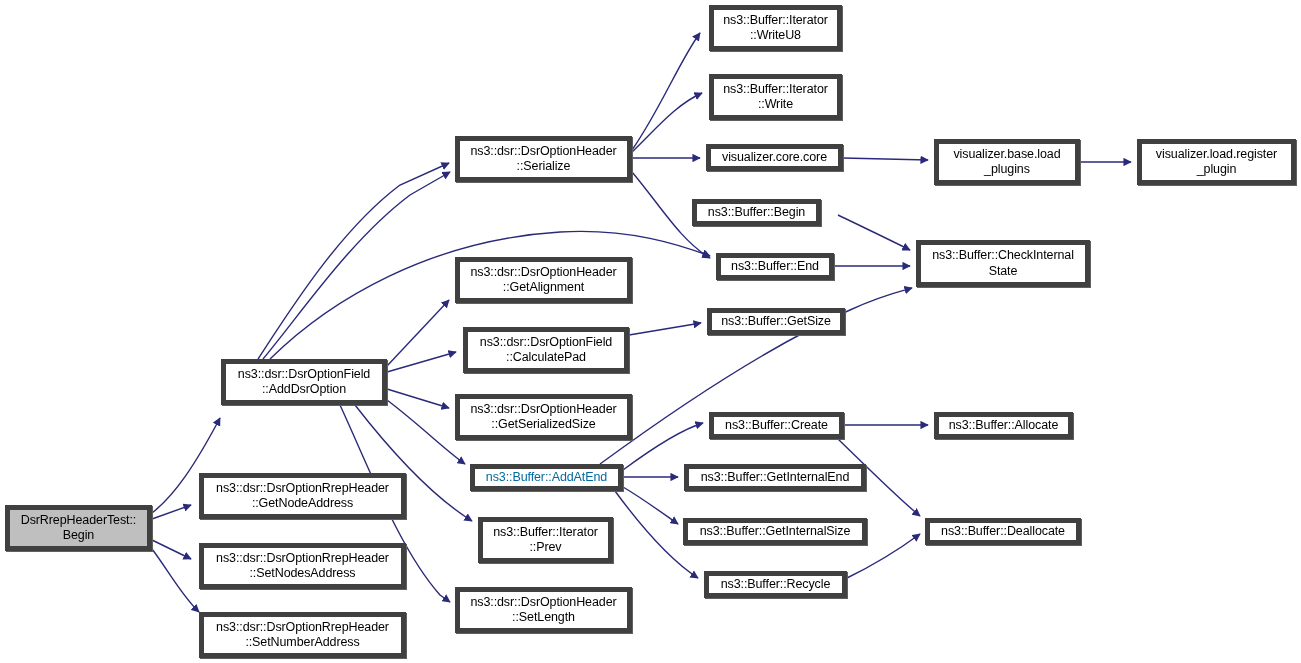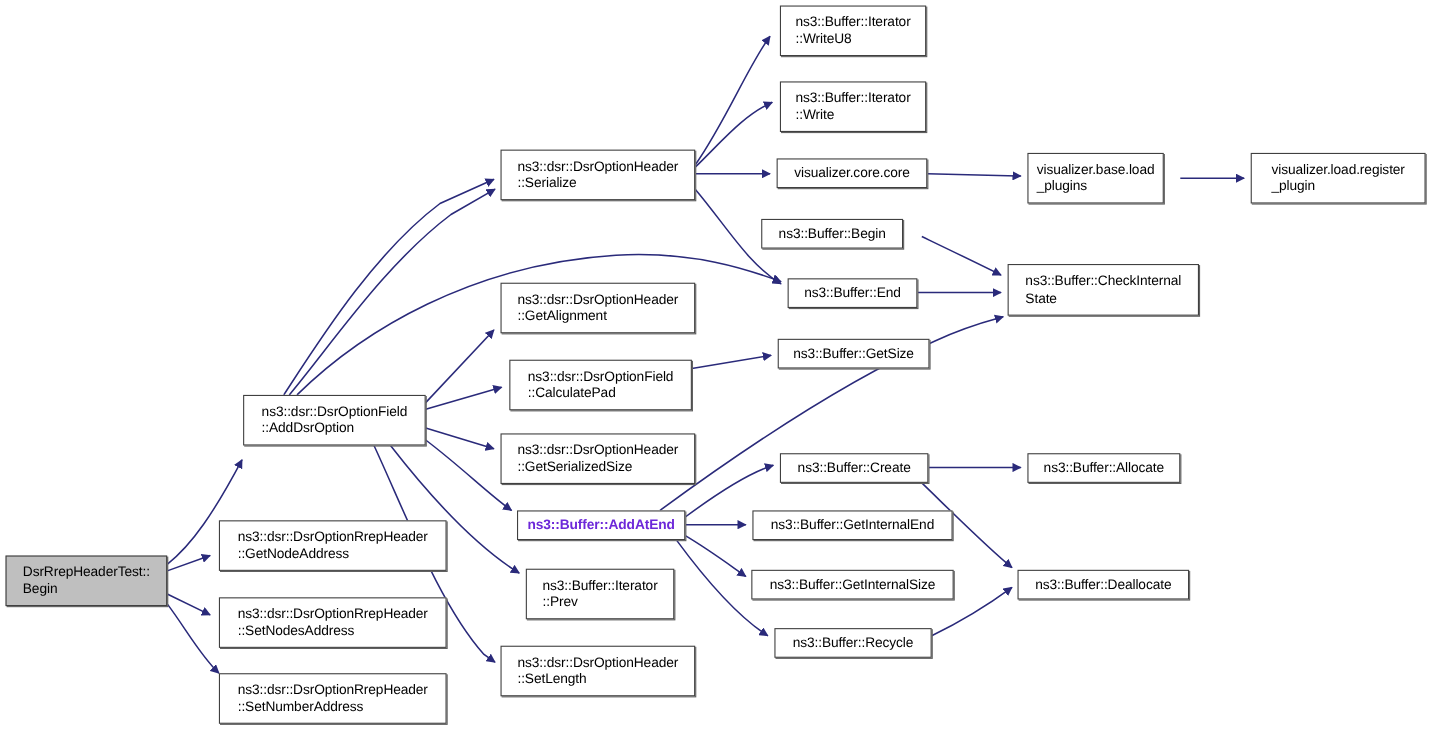--- a/index.html
+++ b/index.html
@@ -19,29 +19,30 @@
     position: absolute;
     left: 0;
     top: 0;
     width: 1301px;
     height: 663px;
     pointer-events: none;
   }
   .node {
     position: absolute;
     box-sizing: border-box;
-    border: 1px solid #a3a3a3;
+    border: 5px solid #a3a3a3;
     background: #ffffff;
     color: #000000;
     font-size: 12.5px;
     line-height: 15.5px;
     letter-spacing: -0.1px;
     display: flex;
     align-items: center;
     justify-content: center;
+    text-align: center;
     white-space: pre-line;
     box-shadow: 1px 1px 0 0 #606060;
   }
   .node.root {
     background: #bfbfbf;
   }
 </style>
 </head>
 <body>
 
@@ -99,40 +100,40 @@
       <div class="node" style="left: 221px; top: 359px; width: 166px; height: 46px; border-color: rgb(64, 64, 64); background: rgb(255, 255, 255); color: rgb(0, 0, 0);">ns3::dsr::DsrOptionField
 ::AddDsrOption</div>
       <div class="node" style="left: 455px; top: 136px; width: 177px; height: 46px; border-color: rgb(64, 64, 64); background: rgb(255, 255, 255); color: rgb(0, 0, 0);">ns3::dsr::DsrOptionHeader
 ::Serialize</div>
       <div class="node" style="left: 455px; top: 257px; width: 177px; height: 46px; border-color: rgb(64, 64, 64); background: rgb(255, 255, 255); color: rgb(0, 0, 0);">ns3::dsr::DsrOptionHeader
 ::GetAlignment</div>
       <div class="node" style="left: 463px; top: 327px; width: 166px; height: 46px; border-color: rgb(64, 64, 64); background: rgb(255, 255, 255); color: rgb(0, 0, 0);">ns3::dsr::DsrOptionField
 ::CalculatePad</div>
       <div class="node" style="left: 455px; top: 394px; width: 177px; height: 46px; border-color: rgb(64, 64, 64); background: rgb(255, 255, 255); color: rgb(0, 0, 0);">ns3::dsr::DsrOptionHeader
 ::GetSerializedSize</div>
-      <div class="node" style="left: 470px; top: 464px; width: 153px; height: 27px; border-color: rgb(64, 64, 64); background: rgb(255, 255, 255); color: #6d28d9; font-weight: bold;">ns3::Buffer::AddAtEnd</div>
+      <div class="node" style="left: 470px; top: 464px; width: 153px; height: 27px; border-color: rgb(64, 64, 64); background: rgb(255, 255, 255); color: #0369a1;">ns3::Buffer::AddAtEnd</div>
       <div class="node" style="left: 478px; top: 517px; width: 135px; height: 46px; border-color: rgb(64, 64, 64); background: rgb(255, 255, 255); color: rgb(0, 0, 0);">ns3::Buffer::Iterator
 ::Prev</div>
       <div class="node" style="left: 455px; top: 587px; width: 177px; height: 46px; border-color: rgb(64, 64, 64); background: rgb(255, 255, 255); color: rgb(0, 0, 0);">ns3::dsr::DsrOptionHeader
 ::SetLength</div>
       <div class="node" style="left: 709px; top: 5px; width: 133px; height: 46px; border-color: rgb(64, 64, 64); background: rgb(255, 255, 255); color: rgb(0, 0, 0);">ns3::Buffer::Iterator
 ::WriteU8</div>
       <div class="node" style="left: 709px; top: 74px; width: 133px; height: 46px; border-color: rgb(64, 64, 64); background: rgb(255, 255, 255); color: rgb(0, 0, 0);">ns3::Buffer::Iterator
 ::Write</div>
       <div class="node" style="left: 706px; top: 144px; width: 137px; height: 27px; border-color: rgb(64, 64, 64); background: rgb(255, 255, 255); color: rgb(0, 0, 0);">visualizer.core.core</div>
       <div class="node" style="left: 692px; top: 199px; width: 129px; height: 27px; border-color: rgb(64, 64, 64); background: rgb(255, 255, 255); color: rgb(0, 0, 0);">ns3::Buffer::Begin</div>
       <div class="node" style="left: 716px; top: 253px; width: 118px; height: 27px; border-color: rgb(64, 64, 64); background: rgb(255, 255, 255); color: rgb(0, 0, 0);">ns3::Buffer::End</div>
       <div class="node" style="left: 707px; top: 308px; width: 138px; height: 27px; border-color: rgb(64, 64, 64); background: rgb(255, 255, 255); color: rgb(0, 0, 0);">ns3::Buffer::GetSize</div>
       <div class="node" style="left: 709px; top: 412px; width: 135px; height: 27px; border-color: rgb(64, 64, 64); background: rgb(255, 255, 255); color: rgb(0, 0, 0);">ns3::Buffer::Create</div>
       <div class="node" style="left: 684px; top: 464px; width: 182px; height: 27px; border-color: rgb(64, 64, 64); background: rgb(255, 255, 255); color: rgb(0, 0, 0);">ns3::Buffer::GetInternalEnd</div>
       <div class="node" style="left: 683px; top: 518px; width: 184px; height: 27px; border-color: rgb(64, 64, 64); background: rgb(255, 255, 255); color: rgb(0, 0, 0);">ns3::Buffer::GetInternalSize</div>
       <div class="node" style="left: 704px; top: 571px; width: 143px; height: 27px; border-color: rgb(64, 64, 64); background: rgb(255, 255, 255); color: rgb(0, 0, 0);">ns3::Buffer::Recycle</div>
       <div class="node" style="left: 916px; top: 240px; width: 174px; height: 47px; border-color: rgb(64, 64, 64); background: rgb(255, 255, 255); color: rgb(0, 0, 0);">ns3::Buffer::CheckInternal
 State</div>
-      <div class="node" style="left: 934px; top: 139px; width: 124px; height: 46px; border-color: rgb(64, 64, 64); background: rgb(255, 255, 255); color: rgb(0, 0, 0);">visualizer.base.load
+      <div class="node" style="left: 934px; top: 139px; width: 146px; height: 46px; border-color: rgb(64, 64, 64); background: rgb(255, 255, 255); color: rgb(0, 0, 0);">visualizer.base.load
 _plugins</div>
       <div class="node" style="left: 1137px; top: 139px; width: 159px; height: 46px; border-color: rgb(64, 64, 64); background: rgb(255, 255, 255); color: rgb(0, 0, 0);">visualizer.load.register
 _plugin</div>
       <div class="node" style="left: 934px; top: 412px; width: 139px; height: 27px; border-color: rgb(64, 64, 64); background: rgb(255, 255, 255); color: rgb(0, 0, 0);">ns3::Buffer::Allocate</div>
       <div class="node" style="left: 925px; top: 518px; width: 156px; height: 27px; border-color: rgb(64, 64, 64); background: rgb(255, 255, 255); color: rgb(0, 0, 0);">ns3::Buffer::Deallocate</div>
     </div>
 
 </div>
 
 </body></html>

